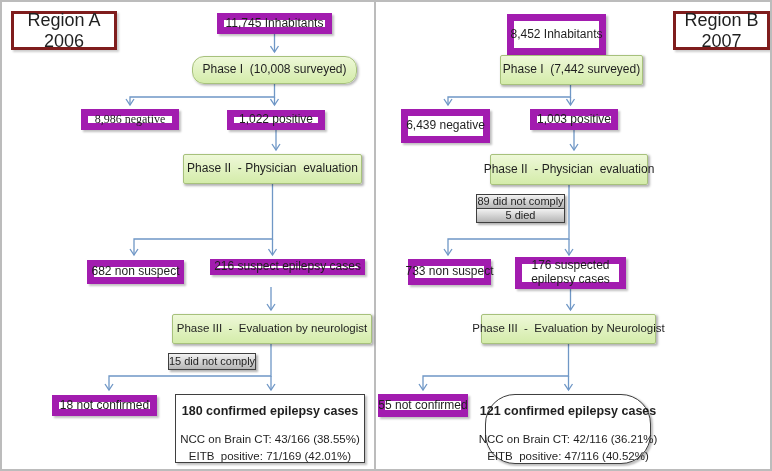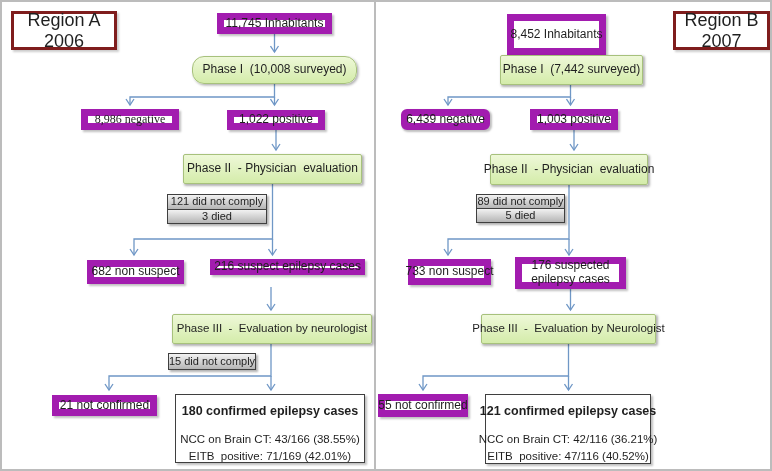--- a/index.html
+++ b/index.html
@@ -91,68 +91,64 @@
   <div class="box wbox pre" style="left:215px;top:11px;width:115px;height:21px;">11,745 Inhabitants</div>
 
   <div class="box gbox pre" style="left:190px;top:54px;width:165px;height:28px;border-radius:12px;">Phase I  (10,008 surveyed)</div>
 
   <div class="box wbox pre" style="left:79px;top:107px;width:98px;height:21px;font-family:Liberation Serif, serif;">8,986 negative</div>
 
   <div class="box wbox pre" style="left:225px;top:108px;width:98px;height:20px;">1,022 positive</div>
 
   <div class="box gbox pre" style="left:181px;top:152px;width:179px;height:30px;">Phase II  - Physician  evaluation</div>
 
-  <div class="box graybox" style="left:165px;top:192px;width:100px;height:30px;">
-    <div class="row">121 did not comply</div>
-    <div class="row">3 died</div>
-  </div>
 
   <div class="box wbox pre" style="left:85px;top:258px;width:97px;height:24px;">682 non suspect</div>
 
   <div class="box wbox pre" style="left:208px;top:257px;width:155px;height:16px;">216 suspect epilepsy cases</div>
 
   <div class="box gbox pre" style="left:170px;top:312px;width:200px;height:30px;font-size:11.5px;">Phase III  -  Evaluation by neurologist</div>
 
   <div class="box notebox pre" style="left:166px;top:351px;width:88px;height:17px;">15 did not comply</div>
 
-  <div class="box wbox pre" style="left:50px;top:393px;width:105px;height:21px;">21 not confirmed</div>
+  <div class="box wbox pre" style="left:50px;top:393px;width:105px;height:21px;">18 not confirmed</div>
 
   <div class="box confbox" style="left:173px;top:392px;width:190px;height:69px;">
     <div class="title pre">180 confirmed epilepsy cases</div>
     <div class="stat pre">NCC on Brain CT: 43/166 (38.55%)</div>
     <div class="stat pre">EITB  positive: 71/169 (42.01%)</div>
   </div>
 
   <div class="box wbox pre" style="left:505px;top:12px;width:99px;height:41px;">8,452 Inhabitants</div>
 
   <div class="box labelbox" style="left:671px;top:9px;width:97px;height:39px;">
     <span>Region B</span>
     <span>2007</span>
   </div>
 
   <div class="box gbox pre" style="left:498px;top:53px;width:143px;height:30px;">Phase I  (7,442 surveyed)</div>
 
-  <div class="box wbox pre" style="left:399px;top:107px;width:89px;height:21px;border-radius:6px;">6,439 negative</div>
+  <div class="box wbox pre" style="left:399px;top:107px;width:89px;height:34px;">6,439 negative</div>
 
   <div class="box wbox pre" style="left:528px;top:107px;width:88px;height:21px;">1,003 positive</div>
 
   <div class="box gbox pre" style="left:488px;top:152px;width:158px;height:31px;">Phase II  - Physician  evaluation</div>
 
   <div class="box graybox" style="left:474px;top:192px;width:89px;height:29px;">
     <div class="row">89 did not comply</div>
     <div class="row">5 died</div>
   </div>
 
   <div class="box wbox pre" style="left:406px;top:257px;width:83px;height:26px;">733 non suspect</div>
 
   <div class="box wbox" style="left:513px;top:255px;width:111px;height:32px;padding:0 8px;">176 suspected epilepsy cases</div>
 
   <div class="box gbox pre" style="left:479px;top:312px;width:175px;height:30px;font-size:11.5px;">Phase III  -  Evaluation by Neurologist</div>
 
   <div class="box wbox pre" style="left:376px;top:392px;width:90px;height:23px;">55 not confirmed</div>
 
-  <div class="box confbox" style="left:483px;top:392px;width:166px;height:70px;">
+  <div class="box confbox" style="left:483px;top:392px;width:166px;height:70px;border-radius:30px;">
     <div class="title pre">121 confirmed epilepsy cases</div>
     <div class="stat pre">NCC on Brain CT: 42/116 (36.21%)</div>
     <div class="stat pre">EITB  positive: 47/116 (40.52%)</div>
   </div>
 
 </div>
 
 </body></html>

